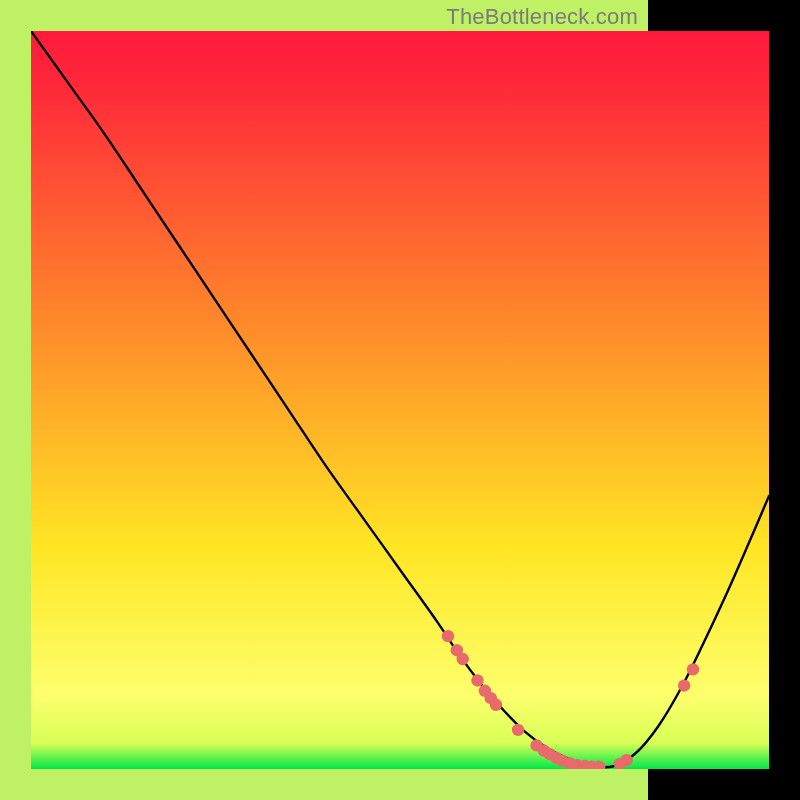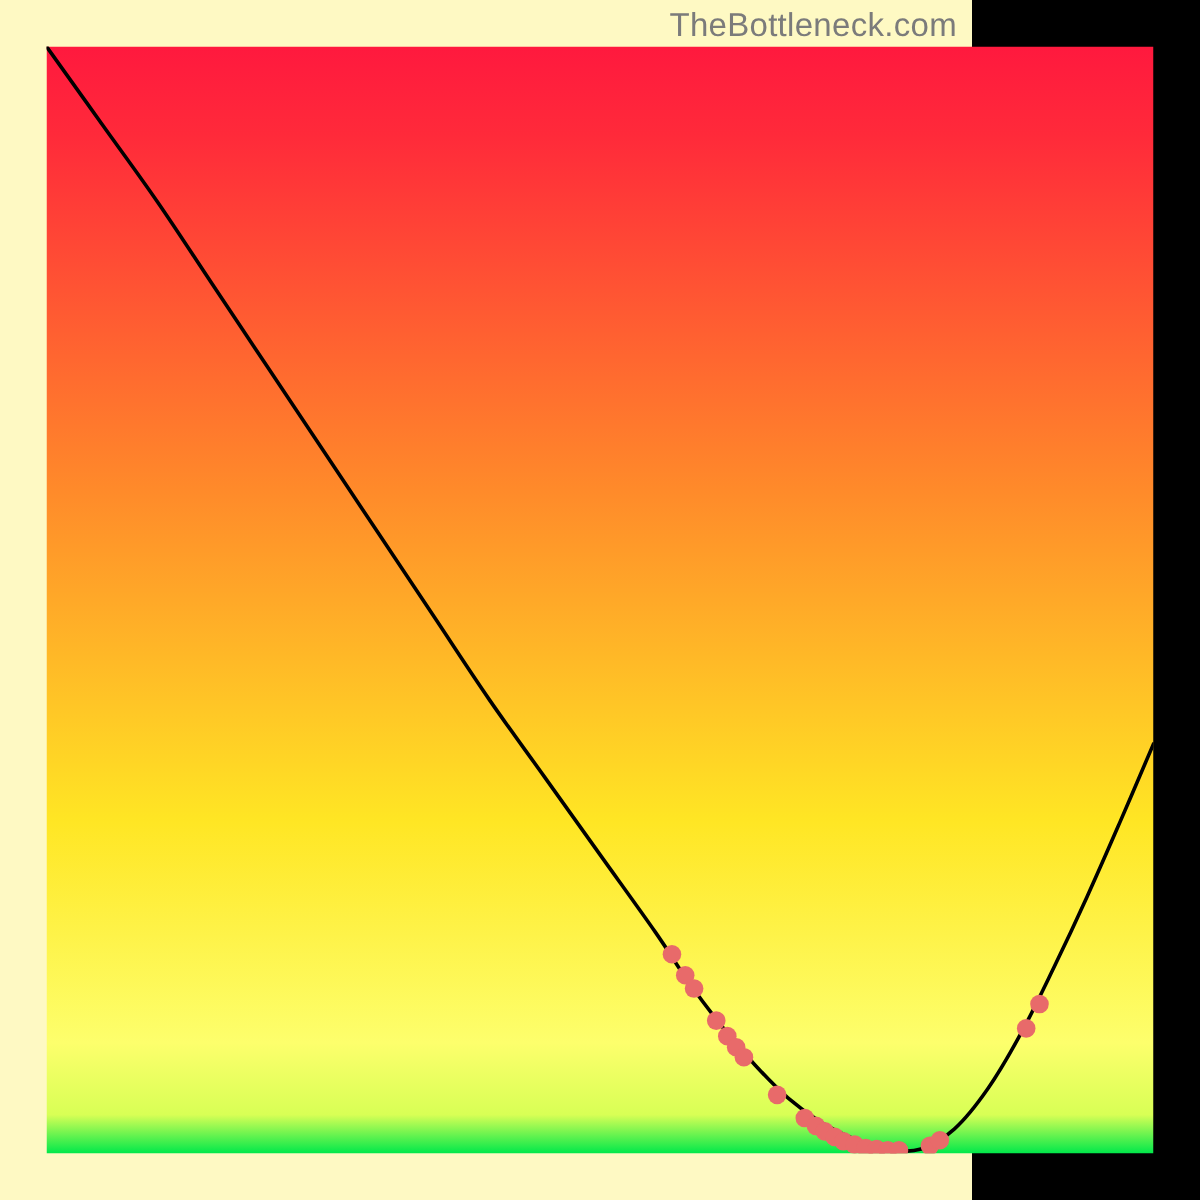--- a/index.html
+++ b/index.html
@@ -10,21 +10,21 @@
     background: #000000;
     overflow: hidden;
     font-family: Arial, Helvetica, sans-serif;
   }
   .frame {
     position: absolute;
     top: 0;
     left: 0;
     width: 648px;
     height: 800px;
-    background: #fef9c3;
+    background: #bef264;
   }
   .watermark {
     position: absolute;
     top: 4px;
     right: 10px;
     font-size: 22px;
     color: #7b7b7b;
     font-weight: 400;
     letter-spacing: 0.2px;
     user-select: none;

